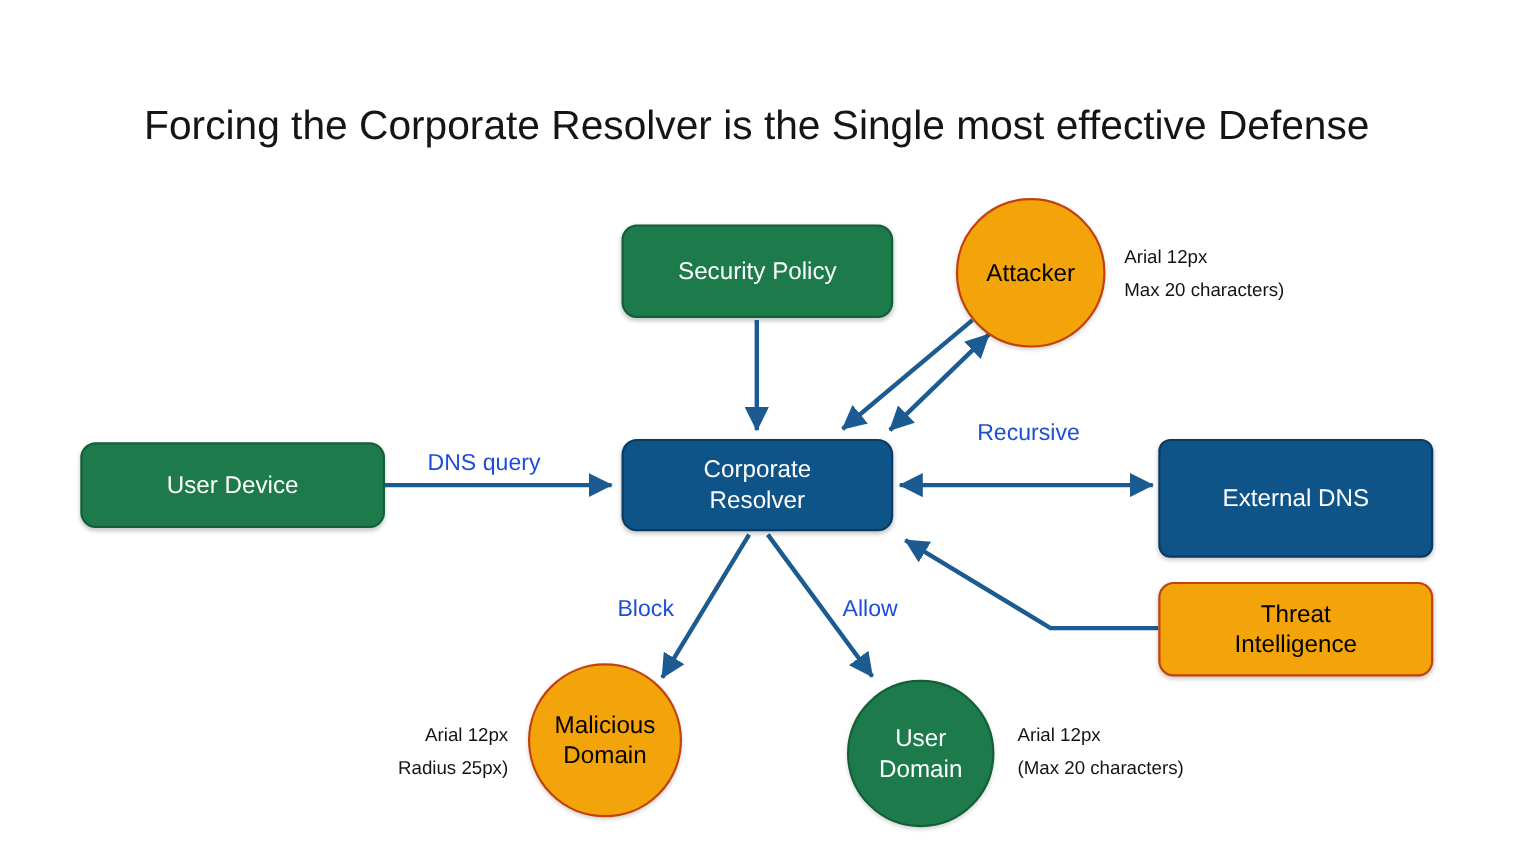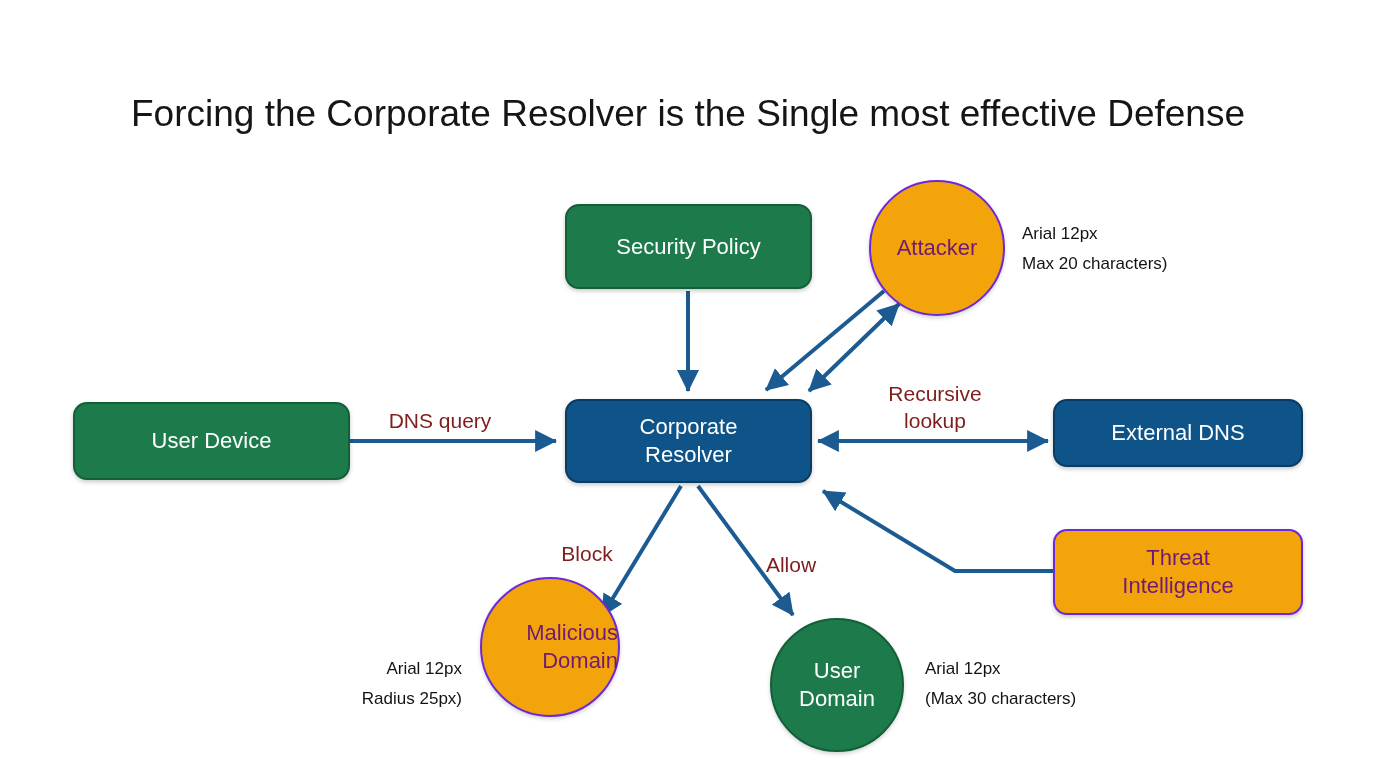--- a/index.html
+++ b/index.html
@@ -24,41 +24,41 @@
     display: flex; flex-direction: column;
     align-items: center; justify-content: center;
     text-align: center;
     font-size: 22px; line-height: 28px;
     box-sizing: border-box;
   }
   .rect { border-radius: 14px; box-shadow: 0 2px 4px rgba(0,0,0,0.22); }
   .circle { border-radius: 50%; box-shadow: 0 2px 4px rgba(0,0,0,0.18); }
   .fill-green  { background: #1d7a4b; border: 2px solid #135f38; color: #ffffff; }
   .fill-blue   { background: #0f5488; border: 2px solid #0a3c63; color: #ffffff; }
-  .fill-orange { background: #f4a40b; border: 2px solid #6d28d9; color: #701a75; }
+  .fill-orange { background: #f4a40b; border: 2px solid #c2410c; color: #000000; }
   .lbl {
     position: absolute;
-    color: #7f1d1d; font-size: 21px; line-height: 28px;
+    color: #1d4ed8; font-size: 21px; line-height: 28px;
     text-align: center;
   }
   .note { position: absolute; color: #131313; font-size: 17px; line-height: 30px; }
   .note.right { text-align: right; }
   
   #n-user       { left: 73px;  top: 361px; width: 277px; height: 78px; }
   #n-policy     { left: 565px; top: 163px; width: 247px; height: 85px; }
   #n-resolver   { left: 565px; top: 358px; width: 247px; height: 84px; }
-  #n-external   { left: 1053px; top: 358px; width: 250px; height: 68px; }
+  #n-external   { left: 1053px; top: 358px; width: 250px; height: 108px; border-radius: 11px; }
   #n-threat     { left: 1053px; top: 488px; width: 250px; height: 86px; }
   #n-attacker   { left: 869px; top: 139px; width: 136px; height: 136px; }
-  #n-malicious  { left: 480px; top: 536px; width: 140px; height: 140px; align-items: flex-end; }
+  #n-malicious  { left: 480px; top: 562px; width: 140px; height: 140px; }
   #n-safe       { left: 770px; top: 577px; width: 134px; height: 134px; }
   #l-dnsquery   { left: 330px; top: 366px; width: 220px; }
   #l-recursive  { left: 835px; top: 339px; width: 200px; line-height: 27px; }
   #l-block      { left: 517px; top: 499px; width: 140px; }
-  #l-allow      { left: 721px; top: 510px; width: 140px; }
+  #l-allow      { left: 721px; top: 499px; width: 140px; }
   #a-attacker   { left: 1022px; top: 178px; }
   #a-malicious  { left: 270px;  top: 613px; width: 192px; }
   #a-safe       { left: 925px;  top: 613px; }
 </style>
 </head>
 <body>
 
 <div class="stage">
 
   <div class="title">Forcing the Corporate Resolver is the Single most effective Defense</div>
@@ -112,34 +112,33 @@
 
   <div id="n-safe" class="node circle fill-green">
     <div>User</div>
     <div>Domain</div>
   </div>
 
   <div id="l-dnsquery" class="lbl">DNS query</div>
 
   <div id="l-recursive" class="lbl">
     <div>Recursive</div>
-    <div>lookup</div>
   </div>
 
   <div id="l-block" class="lbl">Block</div>
   <div id="l-allow" class="lbl">Allow</div>
 
   <div id="a-attacker" class="note">
     <div>Arial 12px</div>
     <div>Max 20 characters)</div>
   </div>
 
   <div id="a-malicious" class="note right">
     <div>Arial 12px</div>
     <div>Radius 25px)</div>
   </div>
 
   <div id="a-safe" class="note">
     <div>Arial 12px</div>
-    <div>(Max 30 characters)</div>
+    <div>(Max 20 characters)</div>
   </div>
 
 </div>
 
 </body></html>

